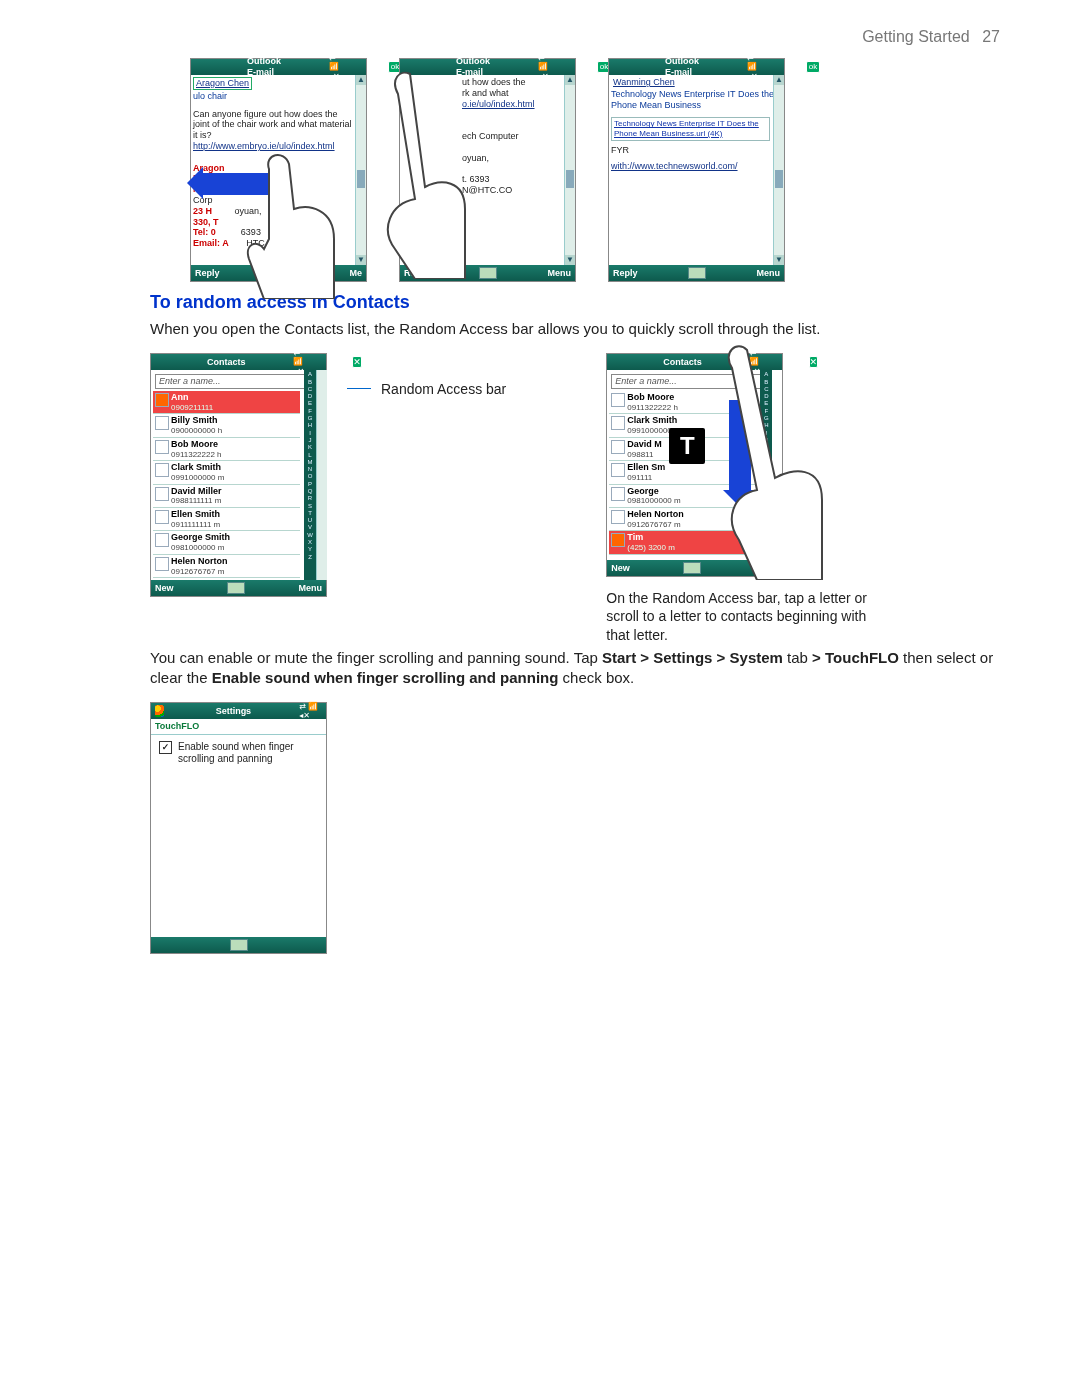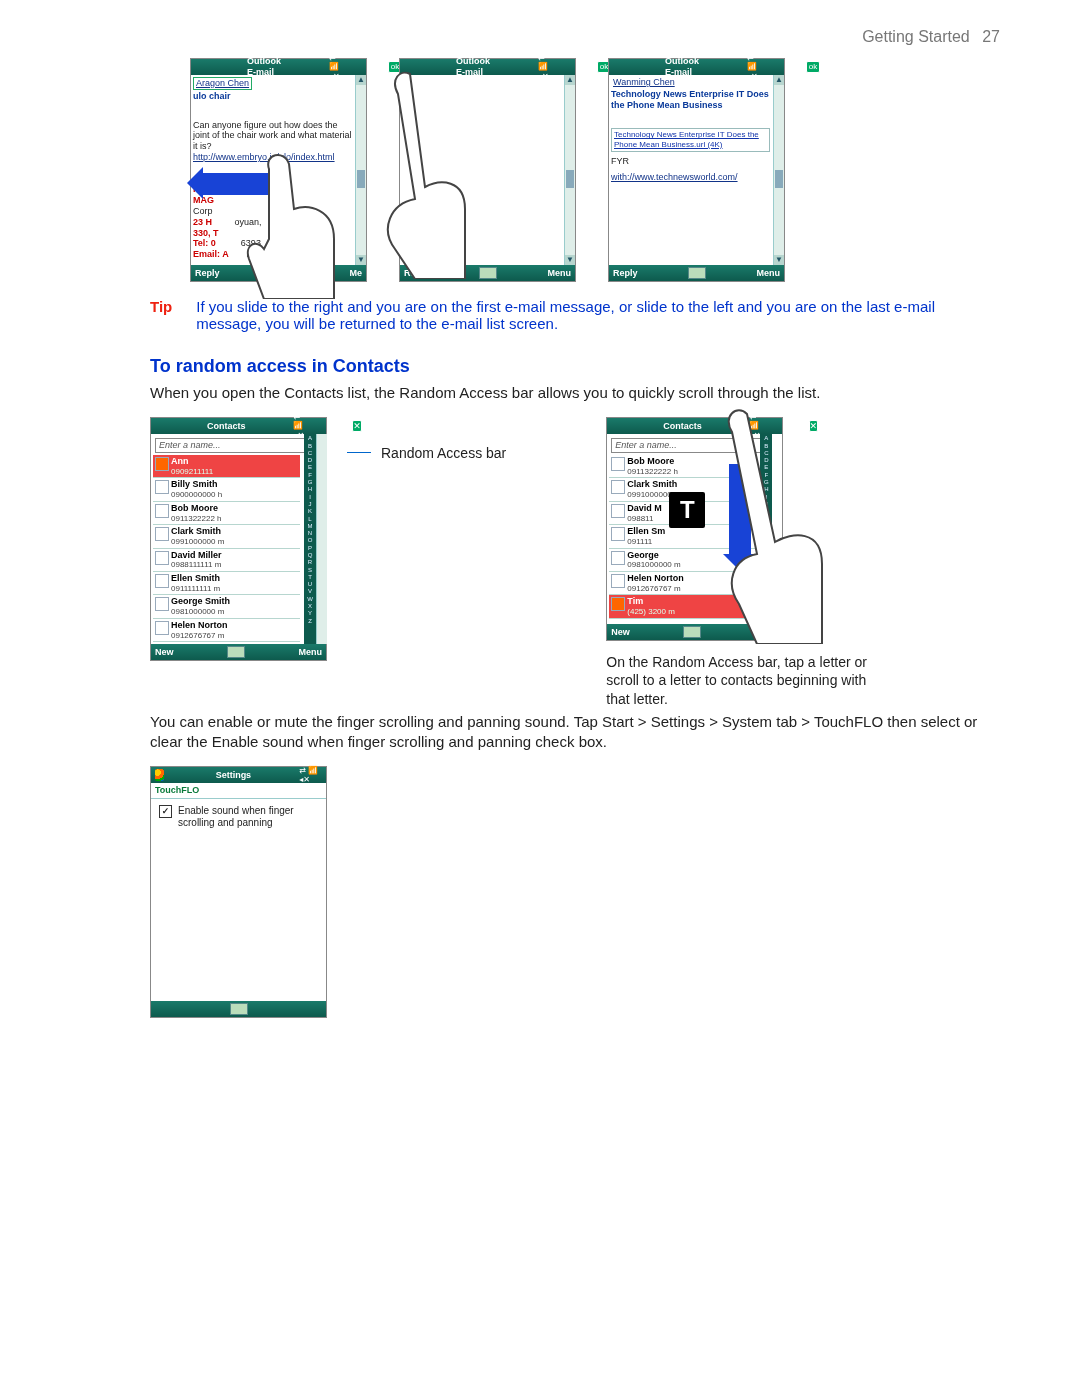--- a/index.html
+++ b/index.html
@@ -85,21 +85,21 @@
   }
   .phone .scrollbar .arrow {
     position:absolute; left:0; right:0; height:10px;
     background:#b7d6cf; text-align:center; font-size:8px; color:#256;
   }
   .phone .scrollbar .arrow.up{top:0;} .phone .scrollbar .arrow.dn{bottom:0;}
   .email-from {
     border:1px solid #2a6; color:#138; text-decoration:underline;
     padding:0 2px; display:inline-block; margin-bottom:1px;
   }
-  .email-subj { font-weight:bold; color:#0a3a9a; margin-bottom:18px; }
+  .email-subj { font-weight:normal; color:#0a3a9a; margin-bottom:7px; }
   .email-body { padding-right:12px; }
   .email-link { color:#138; text-decoration:underline; word-break:break-all; }
   .sig .k { color:#c00; font-weight:bold; }
 
   
   .hand {
     position:absolute; width:110px; height:150px;
     pointer-events:none;
   }
   .hand svg { width:100%; height:100%; }
@@ -172,21 +172,21 @@
   h2.sec{ color:#0033cc; font-size:26px; margin:28px 0 6px; font-weight:bold; }
   p.body{ margin:4px 0 14px; line-height:1.35; }
 
   .row-emails{ display:flex; gap:32px; justify-content:flex-start; margin-left:40px; }
   .row-contacts{ display:flex; gap:20px; align-items:flex-start; }
   .label-arrow{ display:flex; align-items:flex-start; gap:10px; margin-top:28px; }
   .label-arrow .line{ width:24px; border-top:1px solid #06c; margin-top:7px; }
   .label-arrow .txt{ font-size:14px; color:#222; }
   .caption{ font-size:14px; margin-top:12px; max-width:270px; line-height:1.3; }
 
-  b{ font-weight:normal; }
+  b{ font-weight:bold; }
 </style>
 </head>
 <body>
 
 <div class="page">
 
   <div class="running-head">
     <span>Getting Started</span>
     <span class="pgnum">27</span>
   </div>
@@ -244,20 +244,30 @@
         <span class="title">Outlook E-mail</span>
         <span class="tray">⇄ 📶 ◂✕</span>
         <span class="ok">ok</span>
       </div>
       <div class="client">
         <div class="scrollbar">
           <div class="arrow up">▲</div>
             <div class="thumb"></div>
             <div class="arrow dn">▼</div>
         </div>
+        <div class="email-body" style="padding-left:60px;">
+          <div>ut how does the</div>
+          <div>rk and what</div>
+          <div class="email-link">o.ie/ulo/index.html</div>
+          <br><br>
+          <div>ech Computer</div><br>
+          <div>oyuan,</div><br>
+          <div>t. 6393</div>
+          <div>N@HTC.CO</div>
+        </div>
         <div class="hand" style="left:-30px; top:-6px; width:100px; height:210px;">
           <svg viewBox="0 0 100 210">
               <path d="M40 5 C30 0 20 10 28 25 L45 130 C20 135 10 160 25 180 L45 210 L95 210 L95 140 C95 110 70 110 55 118 Z" fill="#fff" stroke="#444" stroke-width="2"></path>
             </svg>
         </div>
       </div>
       <div class="softbar">
         <span>Reply</span>
         <span class="kb"></span>
         <span>Menu</span>
@@ -284,24 +294,20 @@
         <div class="email-link" style="margin-top:6px;">with://www.technewsworld.com/</div>
       </div>
       <div class="softbar">
         <span>Reply</span>
         <span class="kb"></span>
         <span>Menu</span>
       </div>
     </div>
   </div>
 
-  <div class="tip-row">
-    <div class="tip-label">Tip</div>
-    <div class="tip-text">If you slide to the right and you are on the first e-mail message, or slide to the left and you are on the last e-mail message, you will be returned to the e-mail list screen.</div>
-  </div>
 
   <h3 class="sub">To random access in Contacts</h3>
   <p class="body">When you open the Contacts list, the Random Access bar allows you to quickly scroll through the list.</p>
 
   <div class="row-contacts">
 
     <div class="phone contacts">
       <div class="titlebar">
         <span class="win-icon"></span>
         <span class="title">Contacts</span>

